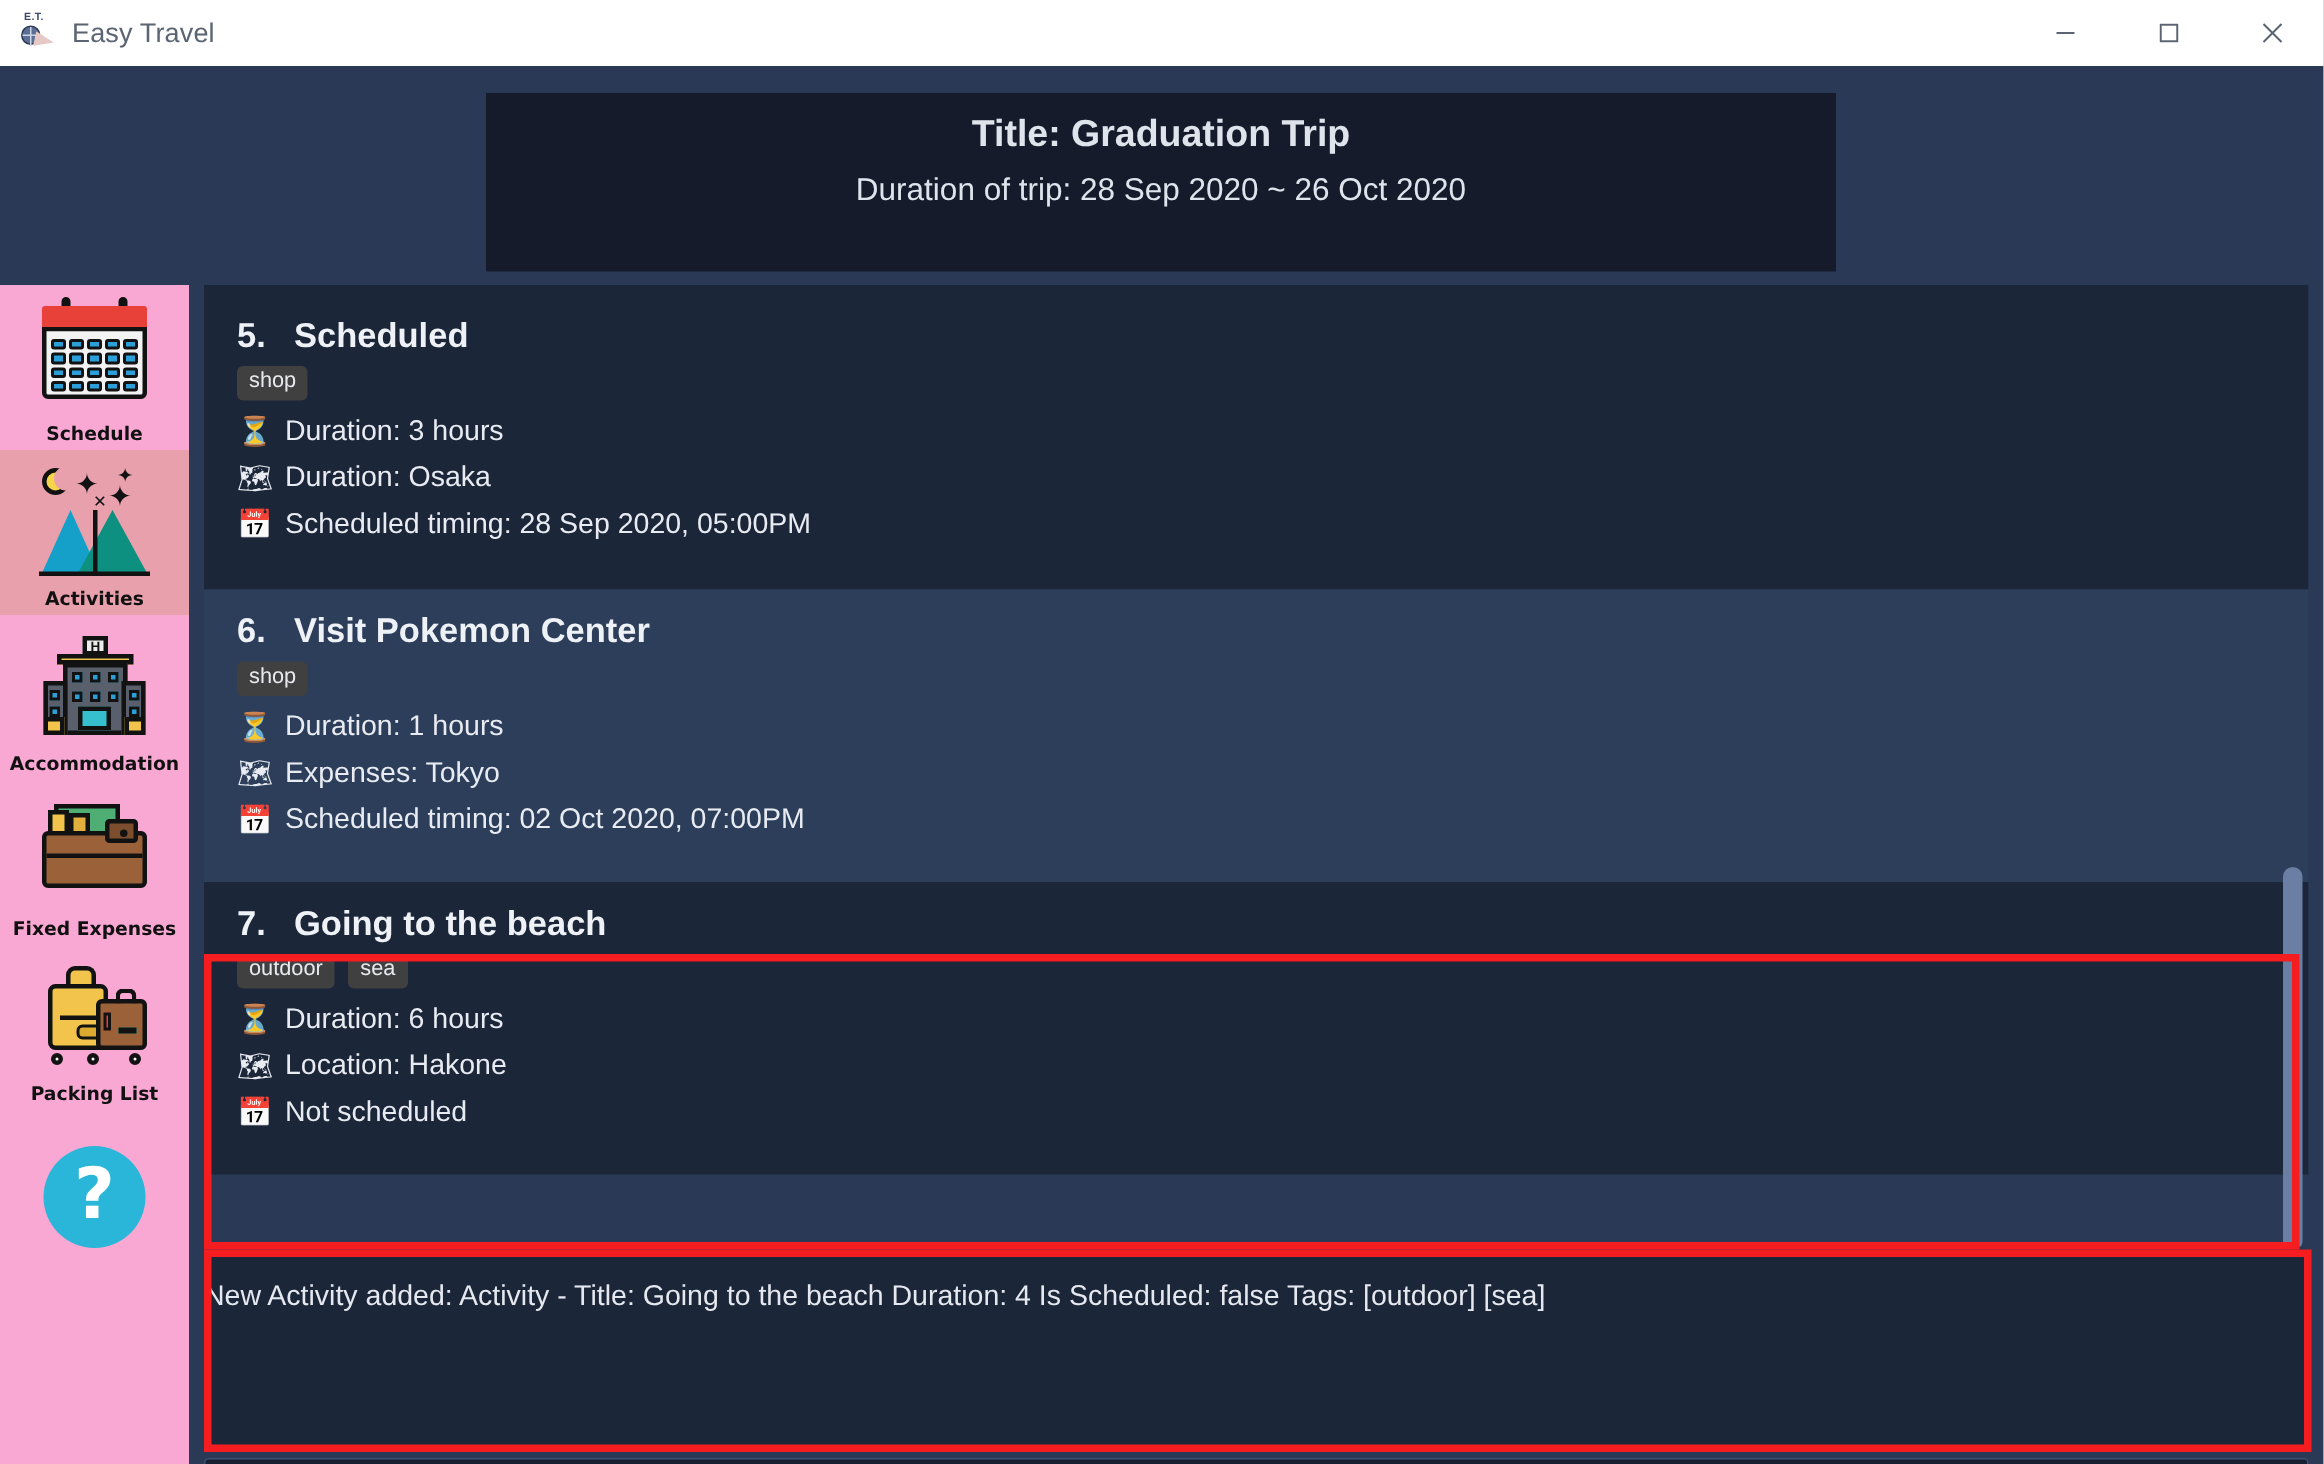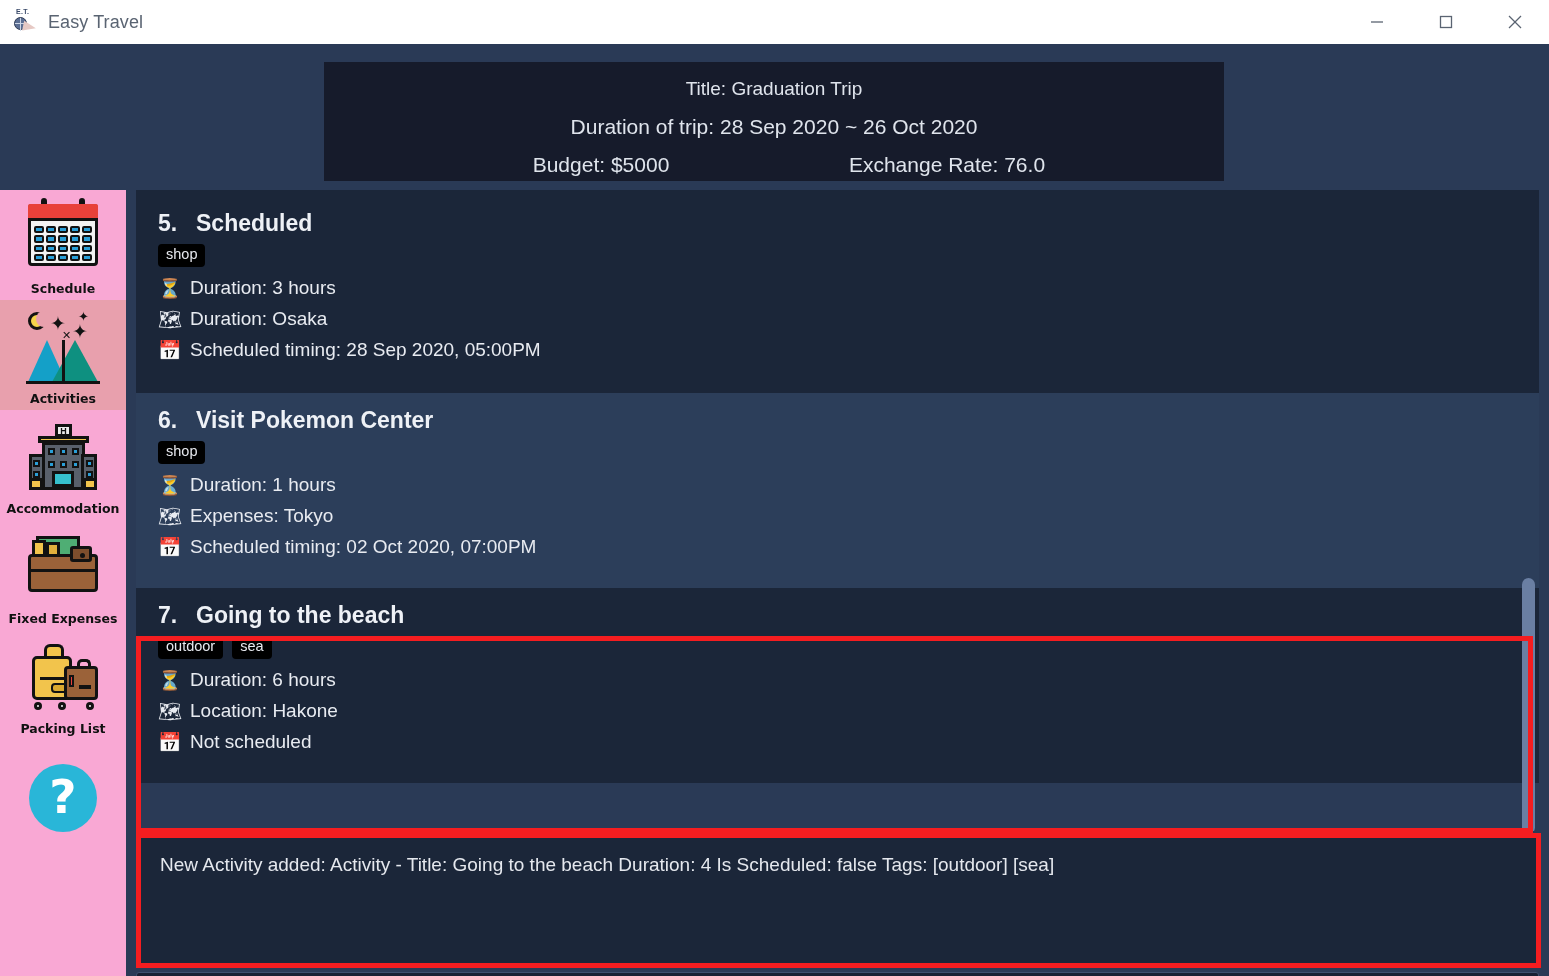--- a/index.html
+++ b/index.html
@@ -74,21 +74,21 @@
   
   #header-banner {
     position: absolute;
     left: 324px; top: 18px;
     width: 900px; height: 119px;
     background: #161b2b;
     color: #dfe4ec;
     padding-top: 8px;
     text-align: center;
   }
-  #banner-title { font-size: 19px; line-height: 38px; font-weight: 400; }
+  #banner-title { font-size: 25px; line-height: 38px; font-weight: 700; }
   #banner-duration { font-size: 21px; line-height: 38px; font-weight: 400; }
   #banner-row3 {
     display: flex; line-height: 38px; font-size: 21px;
     padding: 0 104px;
   }
   #banner-budget { flex: 1; text-align: center; }
   #banner-rate   { flex: 1; text-align: center; }
 
   
   #sidebar {
@@ -219,21 +219,21 @@
 
   .act-head {
     display: flex; align-items: baseline; gap: 16px;
     font-size: 23px; font-weight: bold; color: #eef1f6;
     font-family: "Liberation Sans", sans-serif;
     margin-bottom: 7px;
   }
   .act-index { min-width: 22px; }
   .tags { display: flex; gap: 9px; margin-bottom: 7px; }
   .tag {
-    background: #000000; color: #e7e9ef;
+    background: #404040; color: #e7e9ef;
     font-size: 14.5px; padding: 2px 8px 4px;
     border-radius: 4px; line-height: 17px;
   }
   .act-line {
     display: flex; align-items: center; gap: 8px;
     font-size: 19px; color: #e8ebf1; line-height: 28px;
     margin-top: 3px;
   }
   .act-line .emo {
     font-family: "DejaVu Sans", sans-serif;
@@ -247,21 +247,21 @@
     pointer-events: none;
   }
   #hl-activity { left: 136px; top: 592px; width: 1397px; height: 197px; }
   #hl-feedback { left: 136px; top: 789px; width: 1405px; height: 135px; }
 
   #feedback {
     position: absolute; left: 10px; top: 648px;
     width: 1403px; height: 126px;
     background: #1b2639;
     border-radius: 3px;
-    padding: 14px 24px;
+    padding: 14px 0;
     color: #e5e8ee;
     font-size: 19px;
     line-height: 26px;
   }
 
   #command-bar {
     position: absolute; left: 10px; top: 782px;
     width: 1403px; height: 46px;
     background: #172033;
     border: 1px solid #3d4f6e;
@@ -315,24 +315,20 @@
           </svg>
       </div>
     </div>
   </div>
 
   <div id="app-body">
 
     <div id="header-banner">
       <div id="banner-title">Title: Graduation Trip</div>
       <div id="banner-duration">Duration of trip: 28 Sep 2020 ~ 26 Oct 2020</div>
-      <div id="banner-row3">
-        <span id="banner-budget">Budget: $5000</span>
-        <span id="banner-rate">Exchange Rate: 76.0</span>
-      </div>
     </div>
 
     <div id="sidebar">
 
       <div class="side-item">
         <div class="side-icon">
           <div class="ic-cal">
             <span class="ring r1"></span>
               <span class="ring r2"></span>
             <span class="body"></span>

